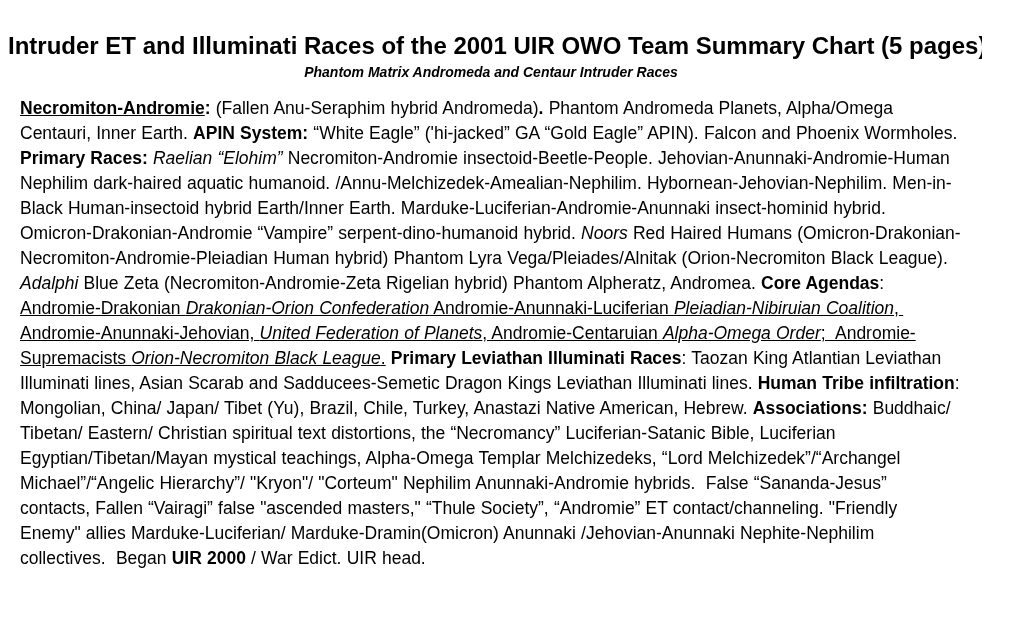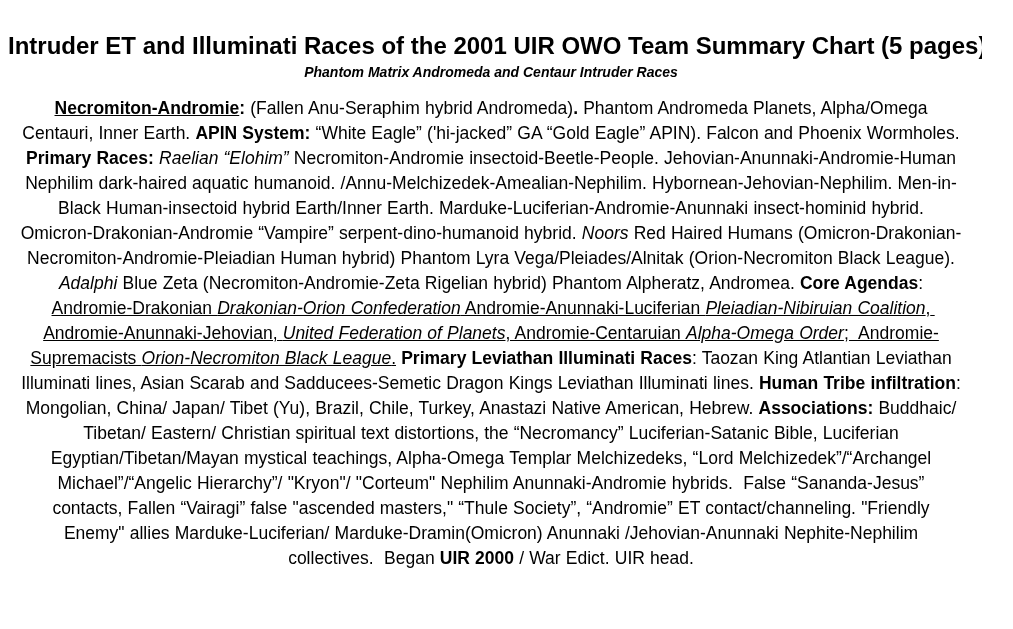--- a/index.html
+++ b/index.html
@@ -31,21 +31,21 @@
     font-weight: bold;
     font-style: italic;
     font-size: 14px;
     line-height: 25px;
     margin: 0 8px;
   }
   .body-text {
     margin: 11px 20px 0 20px;
     font-size: 17.5px;
     line-height: 25px;
-    text-align: center;
+    text-align: left;
     white-space: pre-wrap;
     word-spacing: 0.3px;
   }
   .seg.bold { font-weight: bold; }
   .seg.italic { font-style: italic; }
   .seg.underline { text-decoration: underline; }
 </style>
 </head>
 <body>
 

